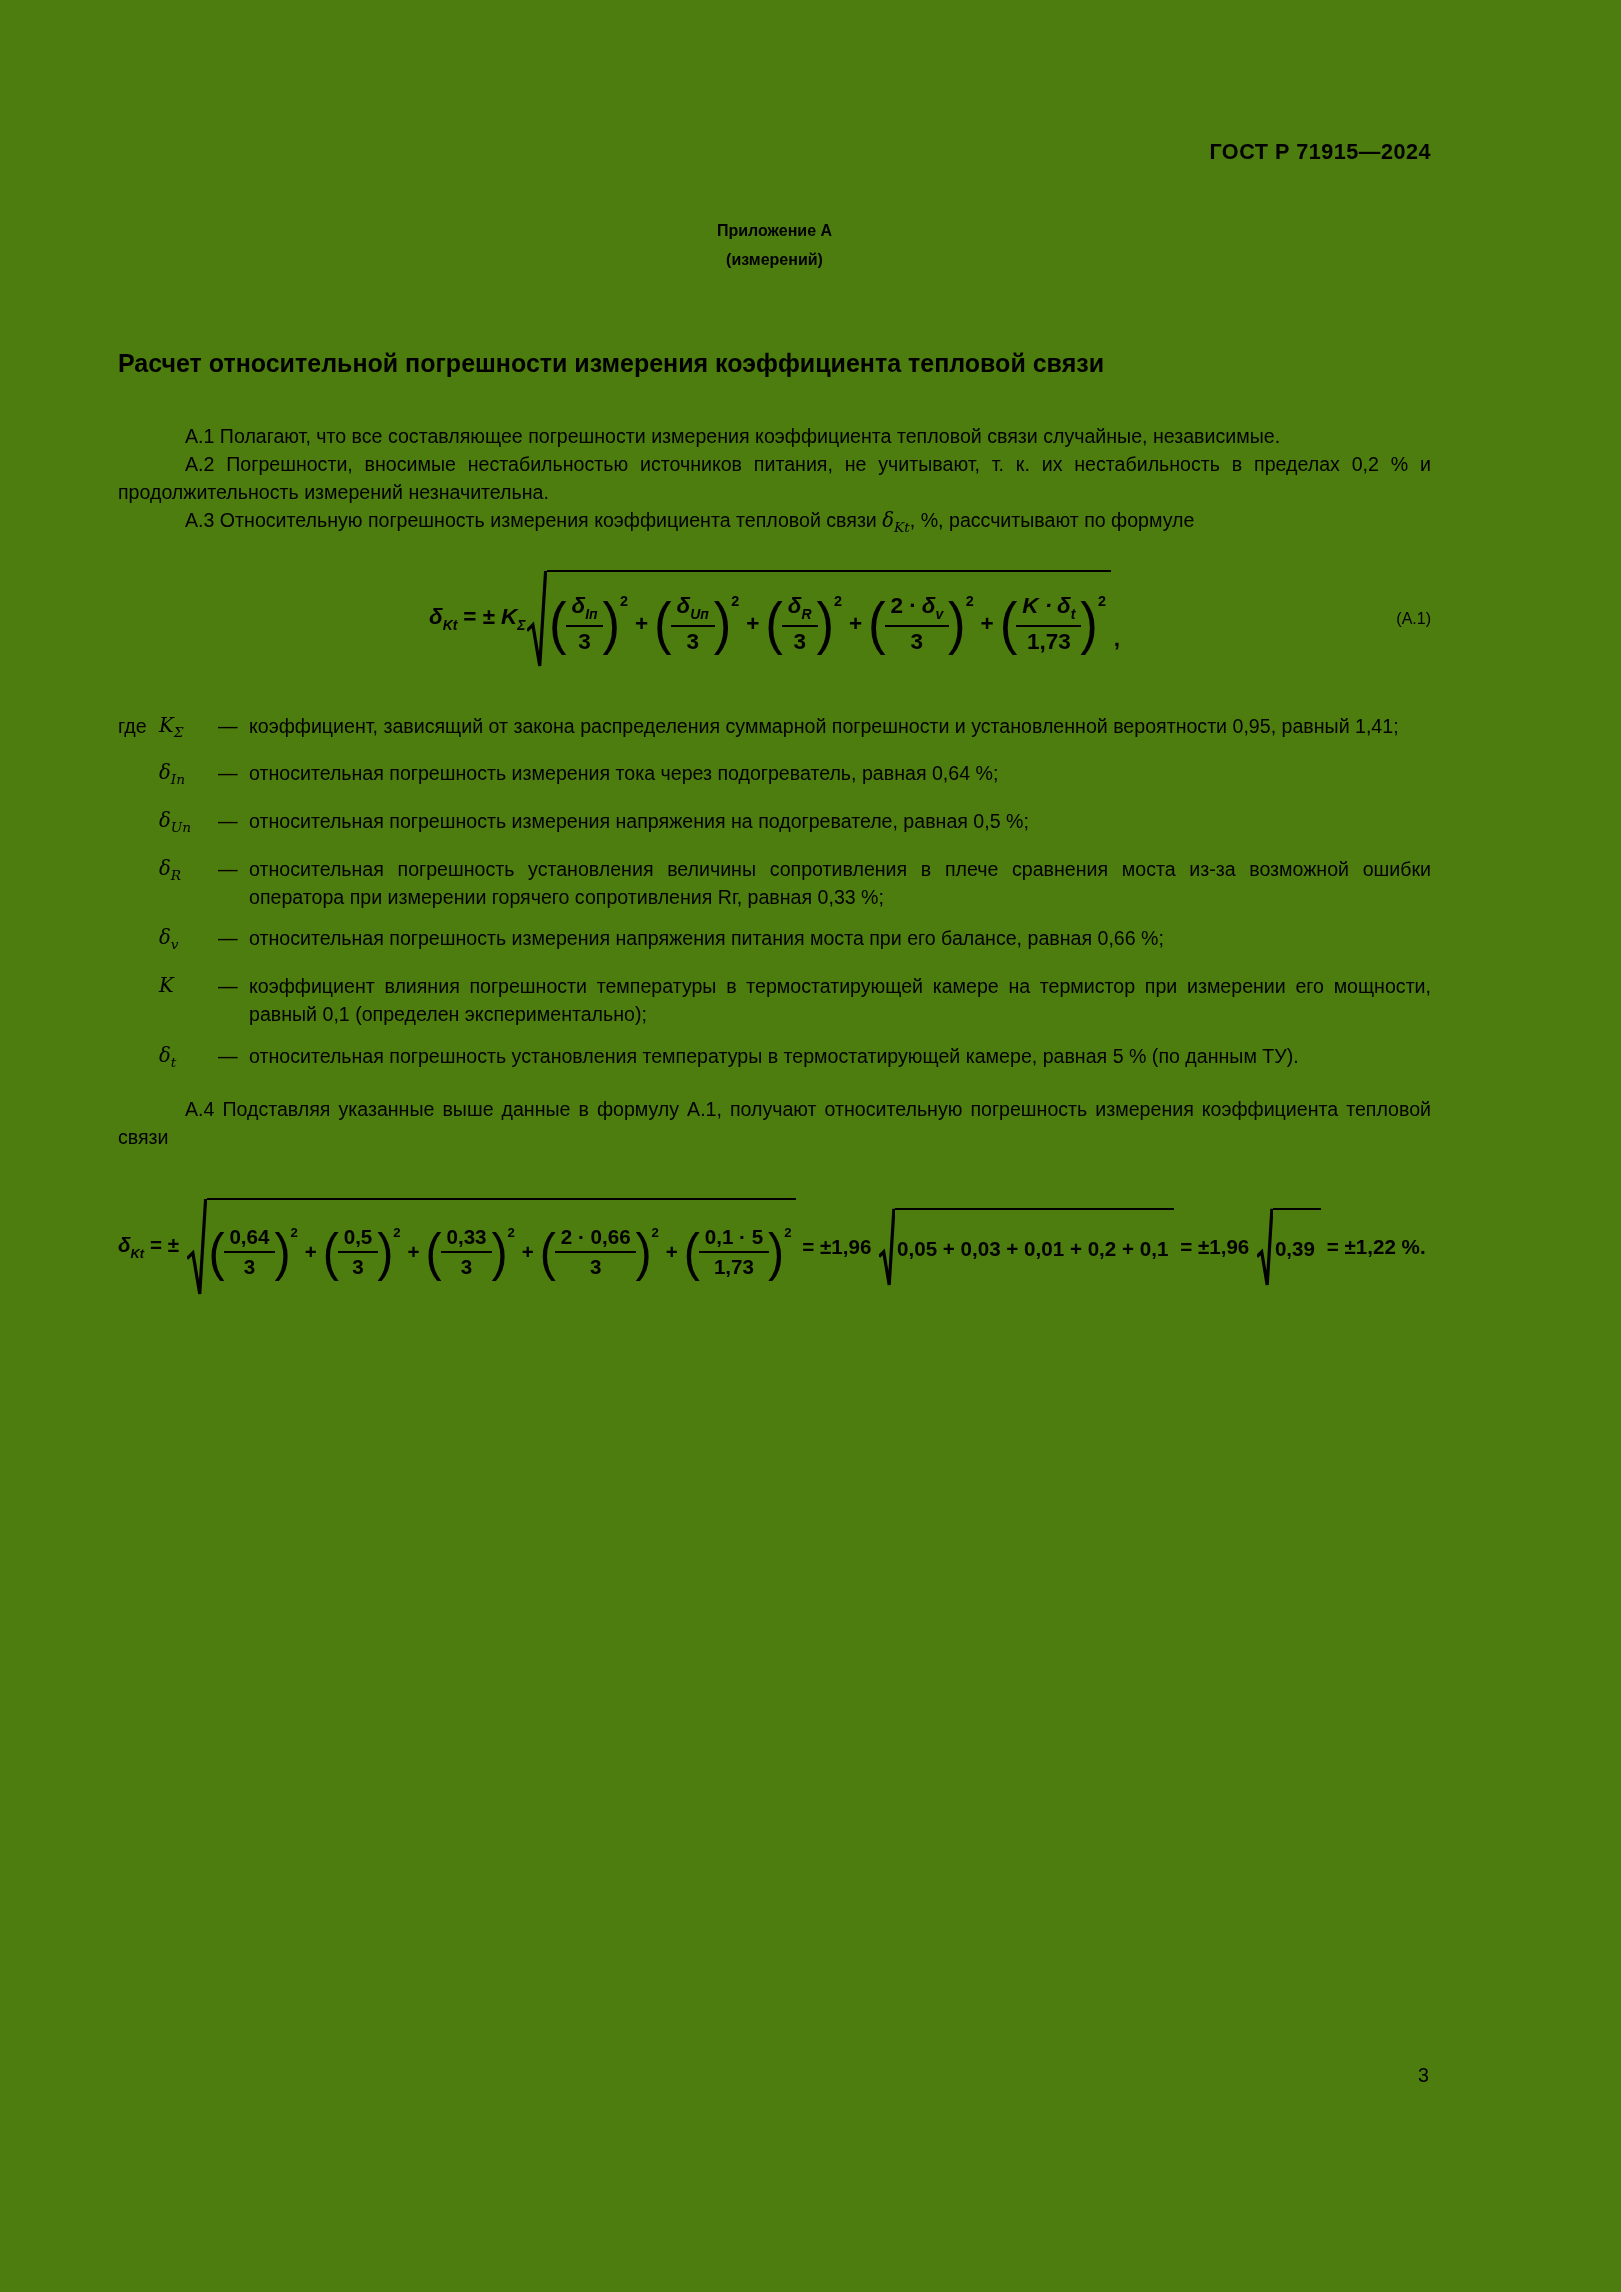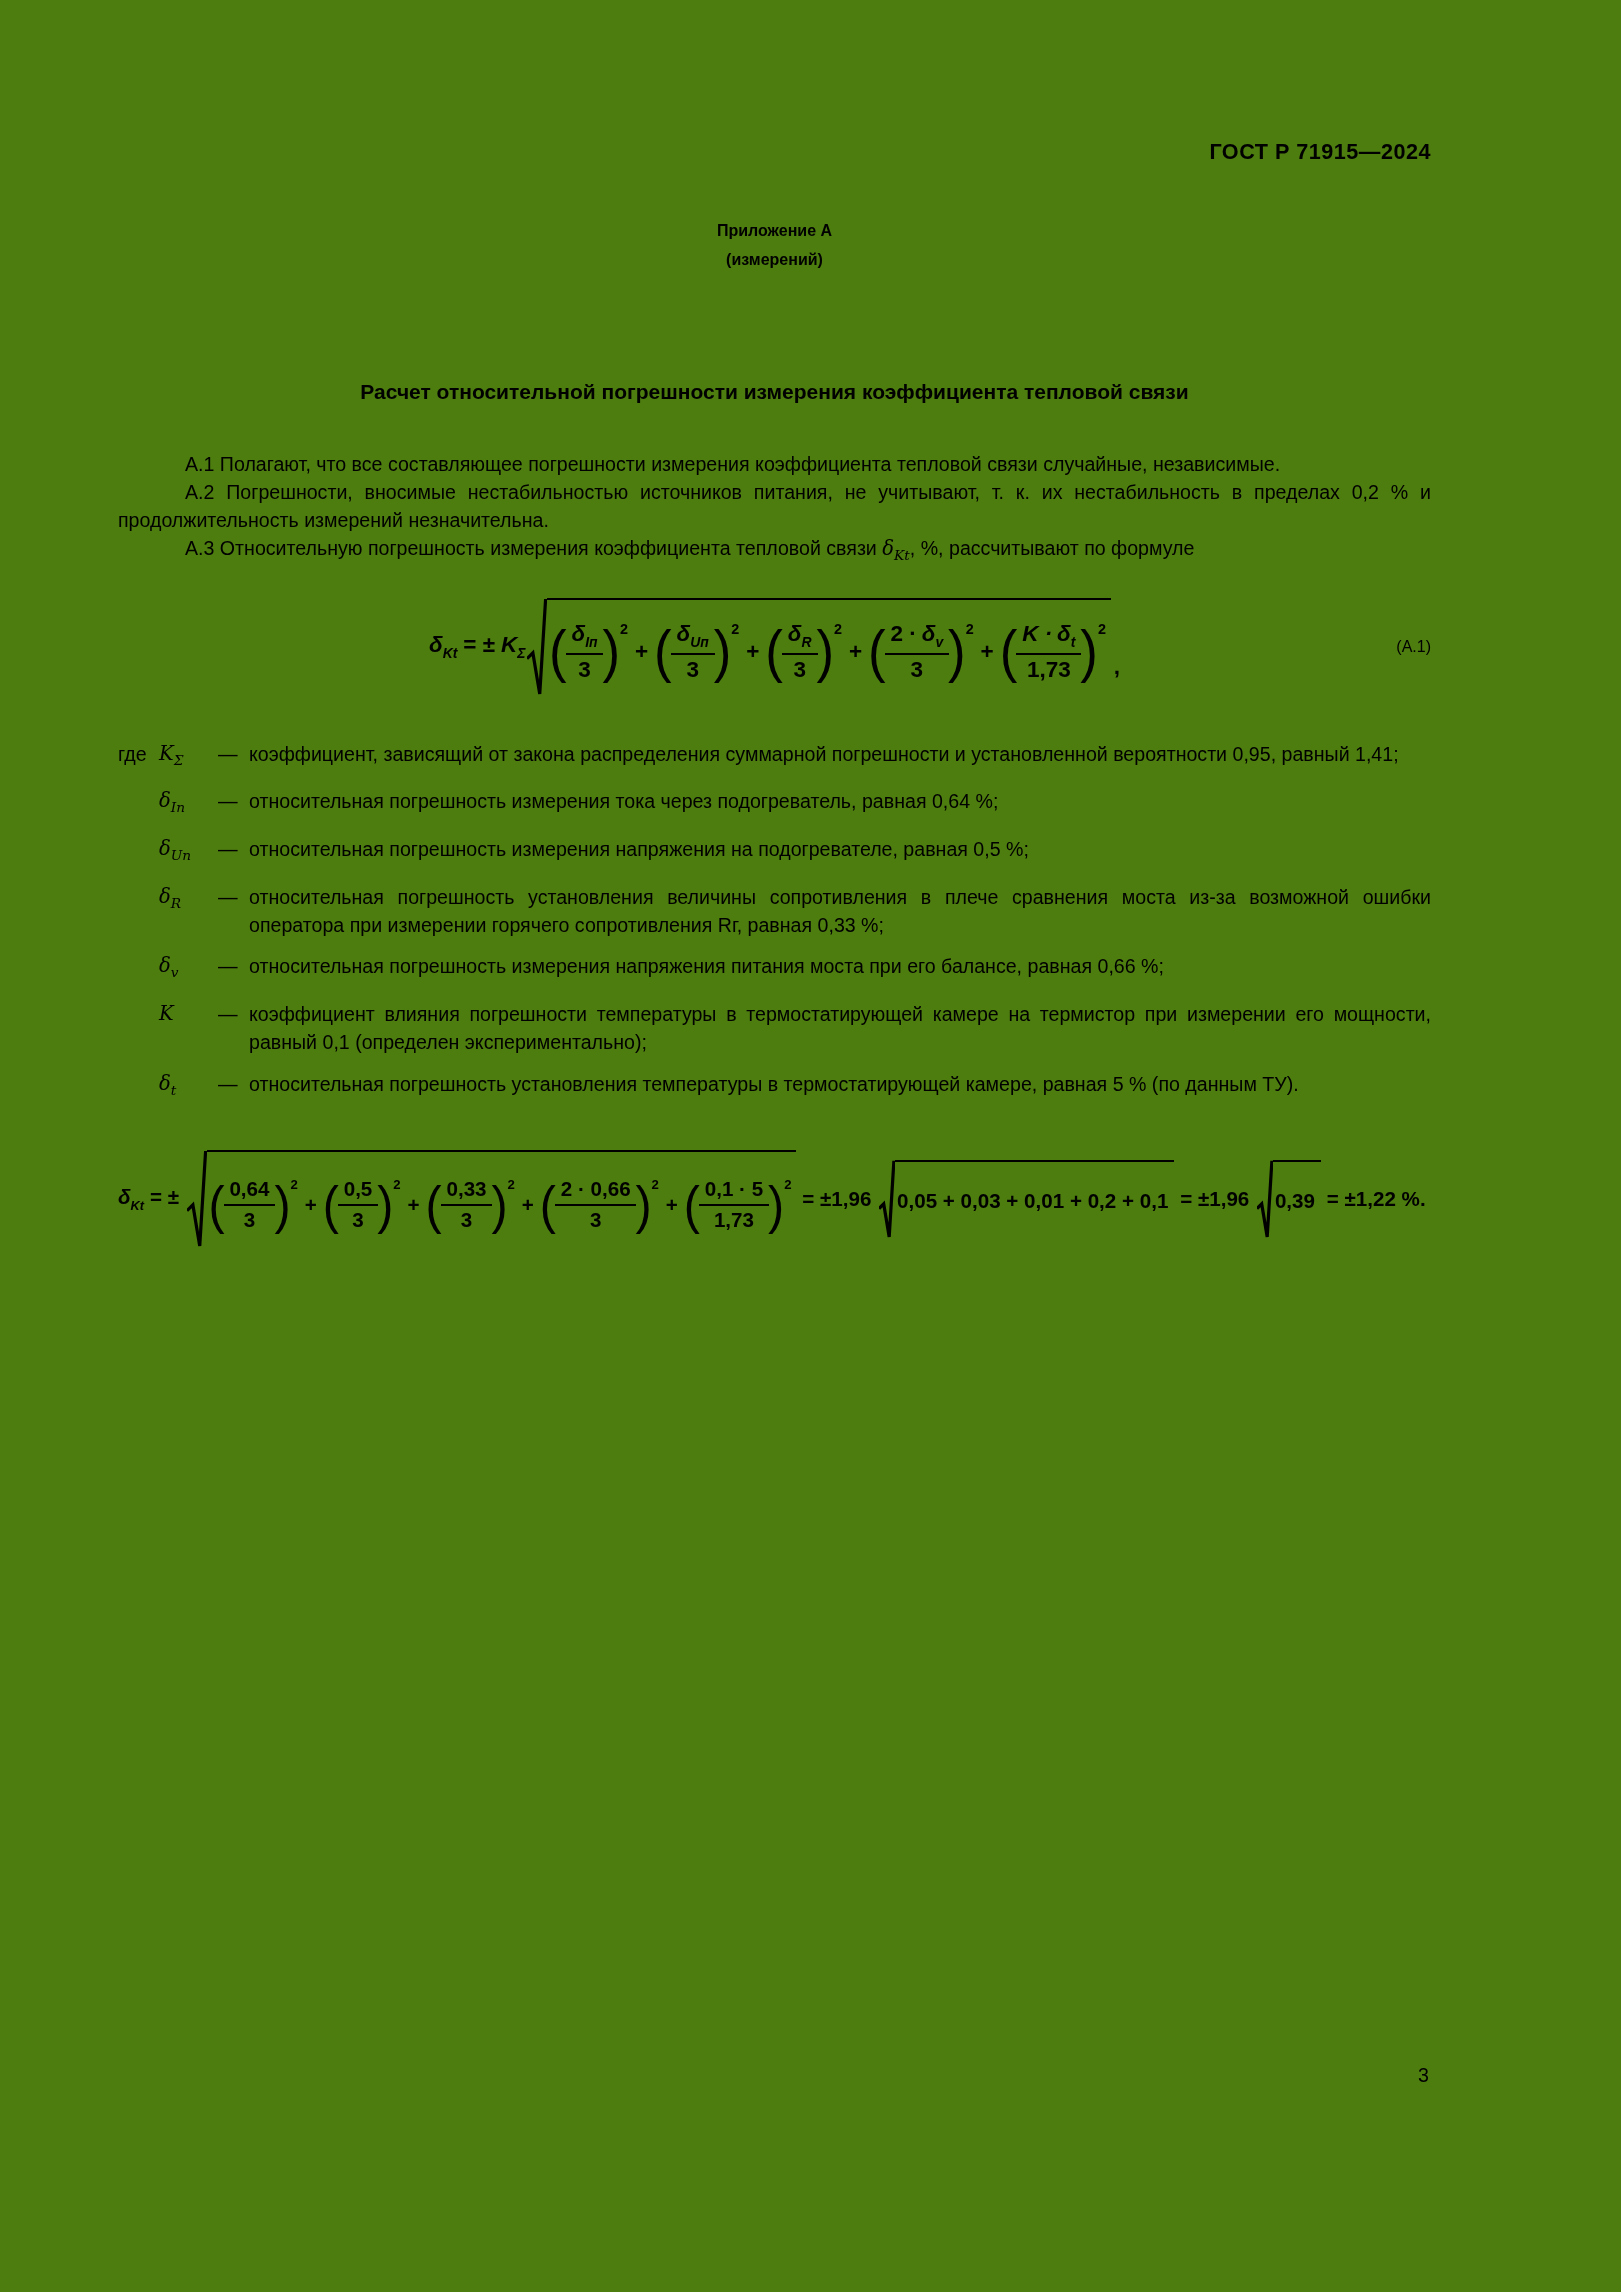--- a/index.html
+++ b/index.html
@@ -6,21 +6,21 @@
   .page {
     position:relative; width:1621px; height:2293px; background:#4d7c0f;
     font-family:"Liberation Sans", sans-serif; color:#000; overflow:hidden;text-decoration:underline;
   }
   .content { position:absolute; left:118px; top:0; width:1313px; }
 
   .header-code { padding-top:139px; text-align:right; font-weight:bold; font-size:21.6px; letter-spacing:0.5px; }
 
   .appendix { margin-top:51px; text-align:center; font-weight:bold; font-size:16px; line-height:29px; }
 
-  .sec-title { margin-top:104px; text-align:center; font-weight:bold; font-size:21px; line-height:27.4px; }
+  .sec-title { margin-top:76px; font-weight:bold; font-size:25px; line-height:27.4px; }
 
   .paras { margin-top:45px; font-size:19.6px; line-height:28px; }
   .paras p { margin:0; text-indent:67px; text-align:justify; }
 
   
   .is-base { font-family:"DejaVu Serif", serif; font-style:italic; }
   .is-sub  { font-family:"DejaVu Serif", serif; font-style:italic; font-size:13.7px; vertical-align:-4.9px; }
 
   
   .fx { font-weight:bold; line-height:1.1; white-space:nowrap; }
@@ -182,20 +182,23 @@
         <span class="def-text">коэффициент влияния погрешности температуры в термостатирующей камере на термистор при измерении его мощности, равный 0,1 (определен экспериментально);</span>
       </div>
       <div class="def-row">
         <span class="def-intro"></span>
         <span class="def-sym"><span>δ</span><span class="ds-sub">t</span></span>
         <span class="def-dash">—</span>
         <span class="def-text">относительная погрешность установления температуры в термостатирующей камере, равная 5 % (по данным ТУ).</span>
       </div>
     </div>
 
+    <div class="paras" style="margin-top:19.6px;">
+      <p>А.4 Подставляя указанные выше данные в формулу А.1, получают относительную погрешность измерения коэффициента тепловой связи</p>
+    </div>
 
     <div class="fx fx-a4">
       <span><span class="var">δ</span><span class="fsub">Kt</span><span class="eqseg">= ±</span></span>
       <span class="sqrt">
         <svg class="radical" viewBox="0 0 20 100" preserveAspectRatio="none">
             <path d="M0 62 L6 56 L13 98 L19 1" stroke="#000" stroke-width="3.2" fill="none" vector-effect="non-scaling-stroke"></path>
           </svg>
         <span class="sqrt-body">
           <span class="term">
               <span class="paren">(</span>

